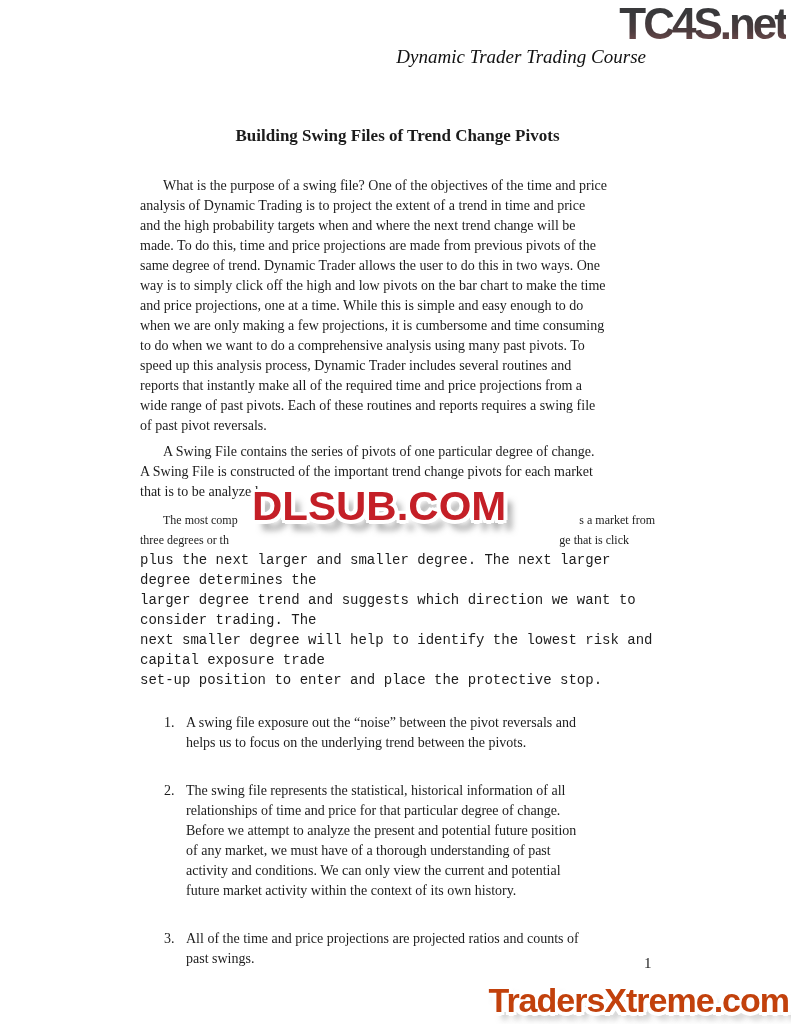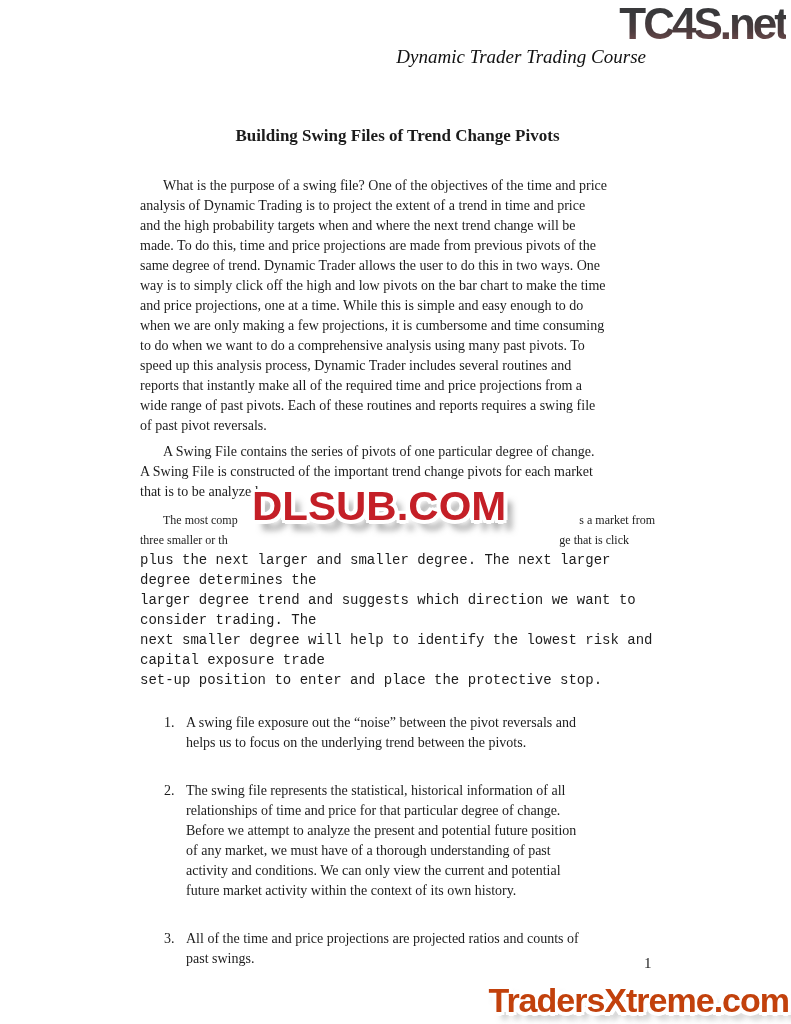--- a/index.html
+++ b/index.html
@@ -158,21 +158,21 @@
   <div class="para p1">A Swing File contains the series of pivots of one particular degree of change.
 A Swing File is constructed of the important trend change pivots for each market
 that is to be analyzed.</div>
 
   <div class="p3">
     <div class="split-line">
       <span class="frag-start">The most comp</span>
       <span class="frag-end">s a market from</span>
     </div>
     <div class="split-line l2">
-      <span class="frag-start">three smaller or th</span>
+      <span class="frag-start">three degrees or th</span>
       <span class="frag-end">ge that is click</span>
     </div>
     <div class="p3-rest">plus the next larger and smaller degree. The next larger degree determines the
 larger degree trend and suggests which direction we want to consider trading. The
 next smaller degree will help to identify the lowest risk and capital exposure trade
 set-up position to enter and place the protective stop.</div>
   </div>
 
   <div class="list">
     <div class="list-item">

